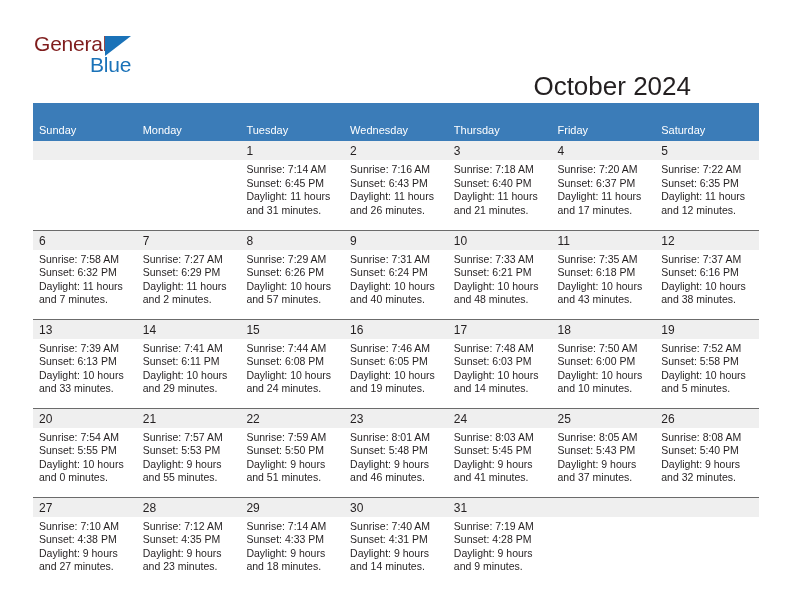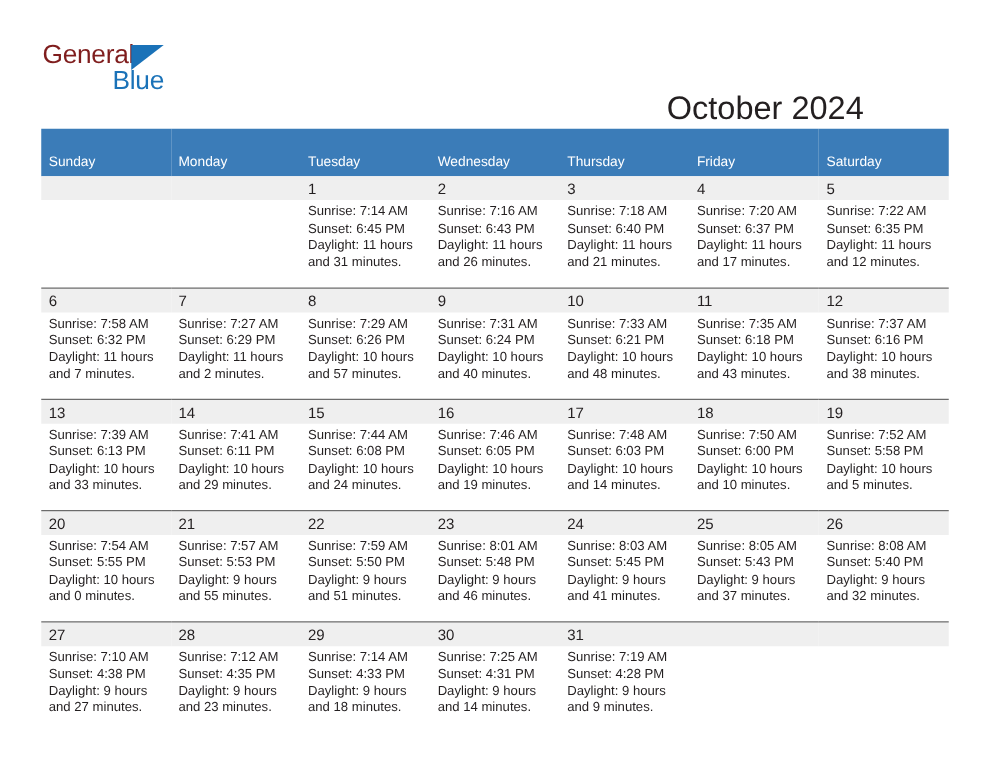--- a/index.html
+++ b/index.html
@@ -446,21 +446,21 @@
               <div class="lines">
                 <div>Sunrise: 7:14 AM</div>
                 <div>Sunset: 4:33 PM</div>
                 <div>Daylight: 9 hours</div>
                 <div>and 18 minutes.</div>
               </div>
             </td>
             <td>
               <div class="daynum">30</div>
               <div class="lines">
-                <div>Sunrise: 7:25 AM</div>
+                <div>Sunrise: 7:40 AM</div>
                 <div>Sunset: 4:31 PM</div>
                 <div>Daylight: 9 hours</div>
                 <div>and 14 minutes.</div>
               </div>
             </td>
             <td>
               <div class="daynum">31</div>
               <div class="lines">
                 <div>Sunrise: 7:19 AM</div>
                 <div>Sunset: 4:28 PM</div>

